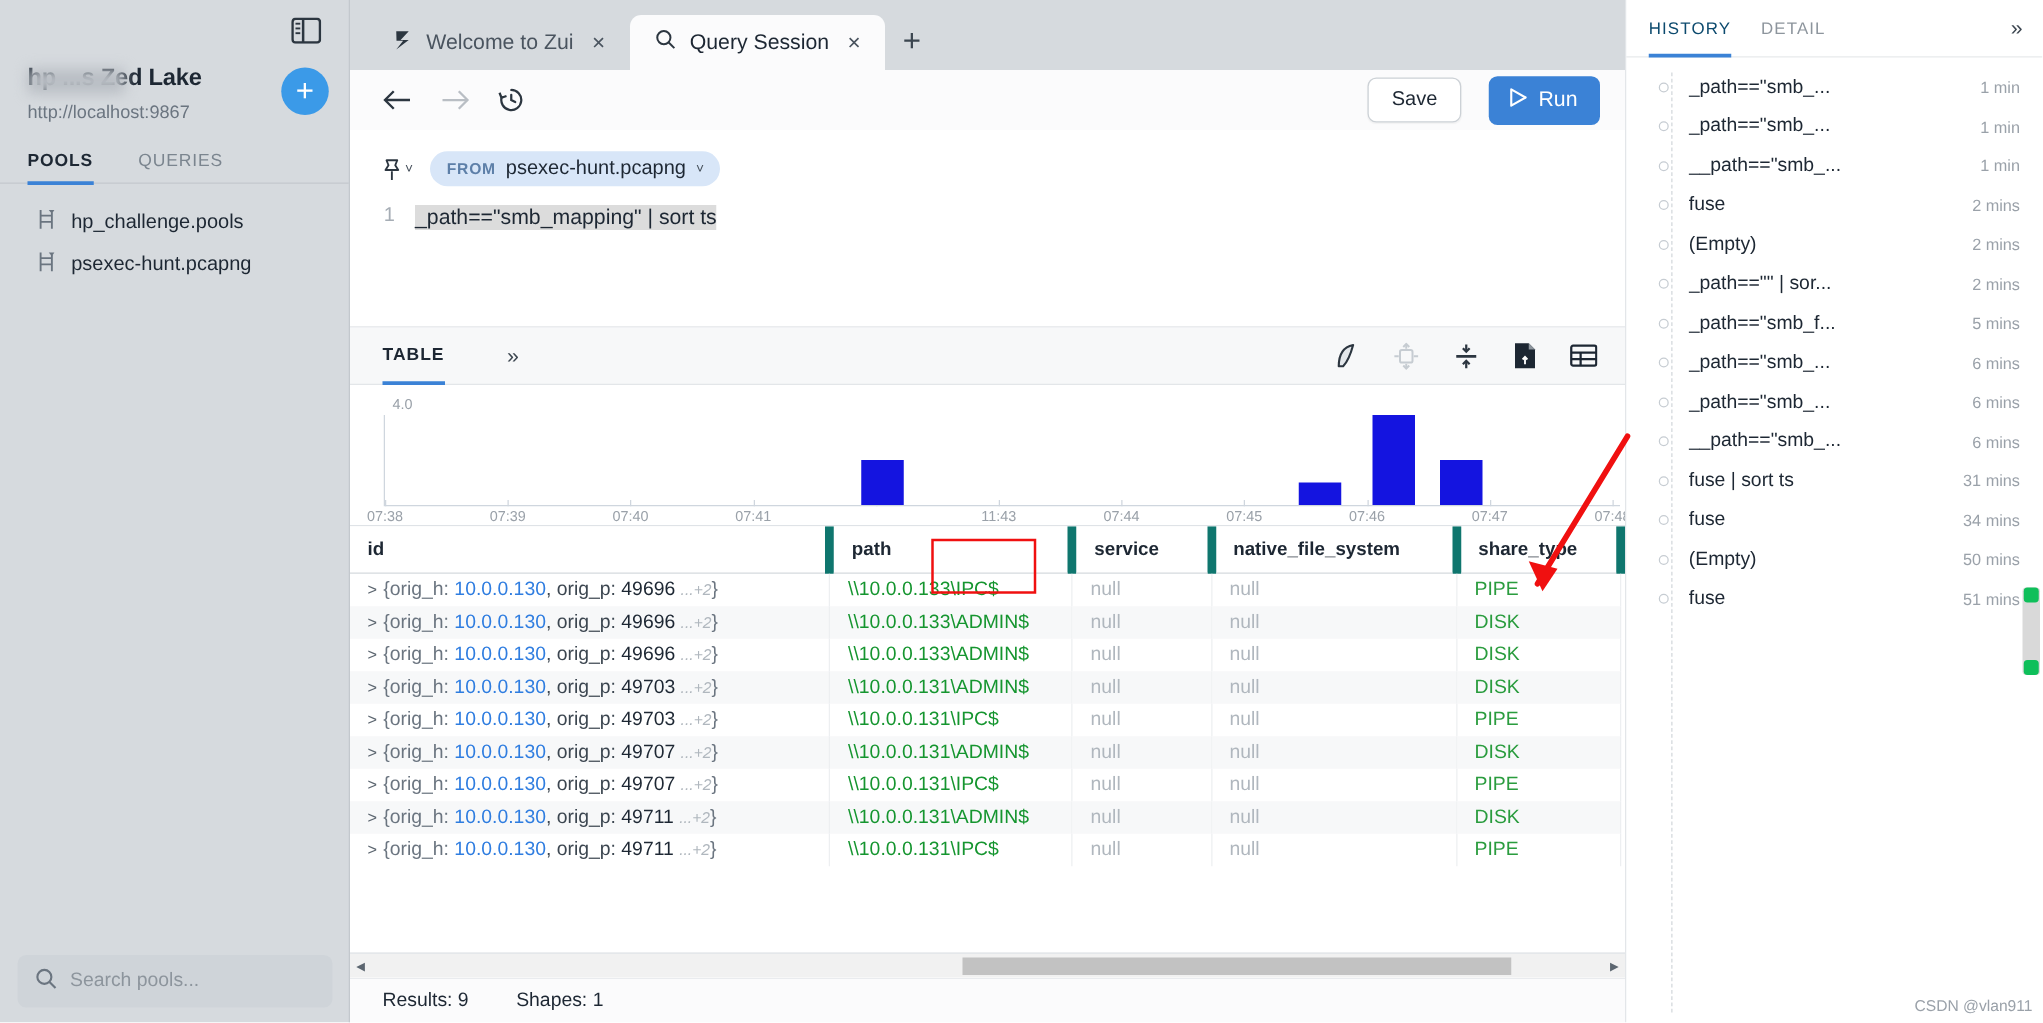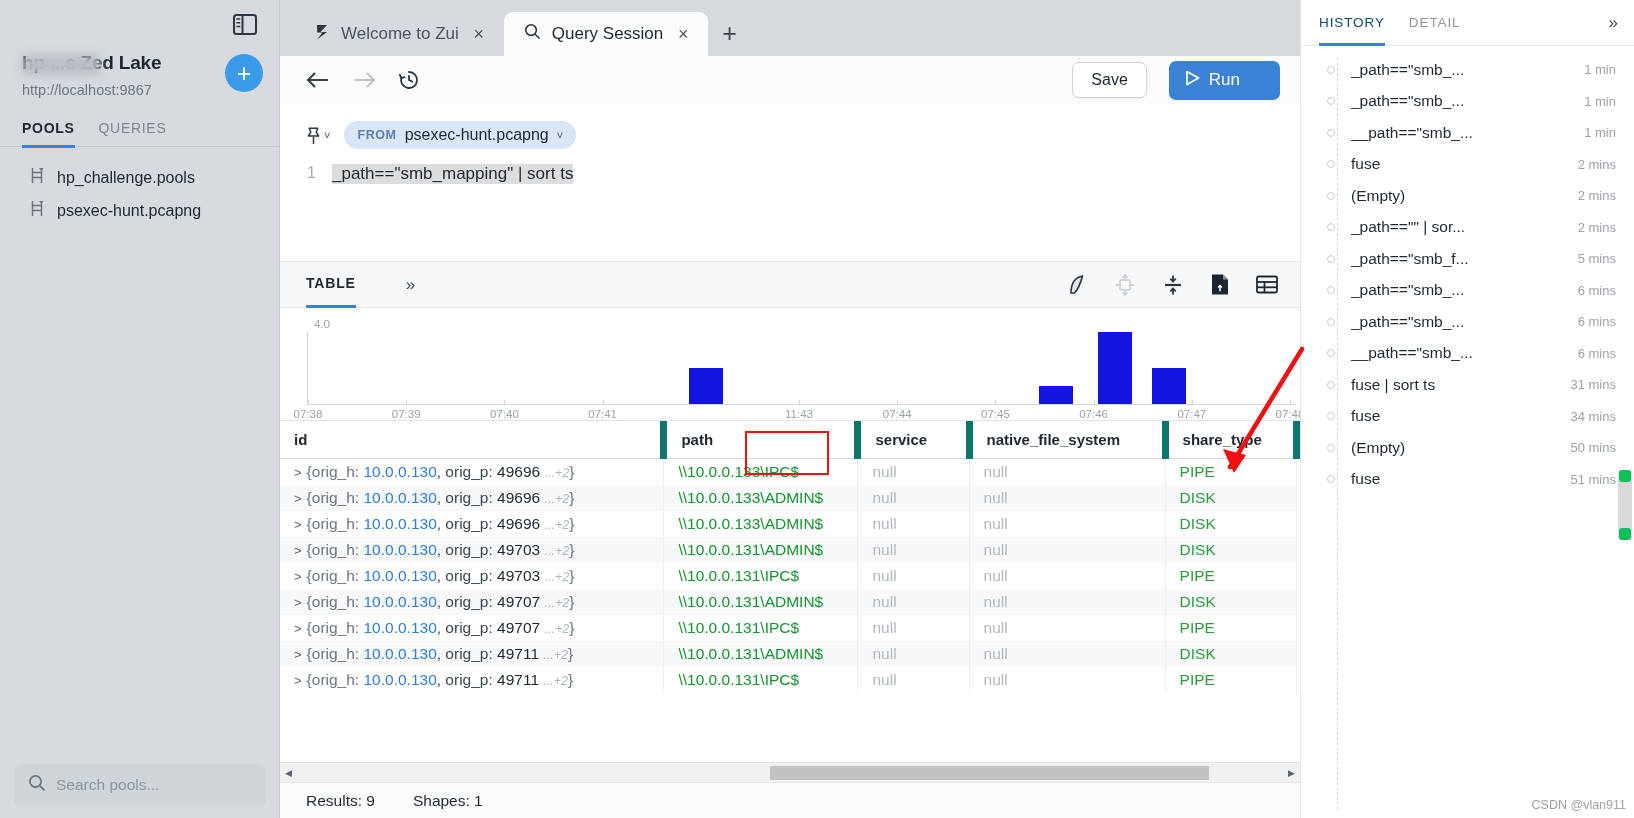--- a/index.html
+++ b/index.html
@@ -71,21 +71,21 @@
     color: #fff;
     border: none;
     font-size: 25px;
     line-height: 34px;
     text-align: center;
     cursor: pointer;
     font-family: "Liberation Sans", sans-serif;
   }
   .tabs-row {
     display: flex;
-    gap: 24px;
+    gap: 36px;
     padding: 22px 22px 0 22px;
     border-bottom: 1px solid #c3c8cd;
   }
   .side-tab {
     font-size: 14px;
     letter-spacing: 0.7px;
     color: #7b858f;
     padding-bottom: 9px;
     cursor: pointer;
     border-bottom: 3px solid transparent;
@@ -204,21 +204,21 @@
     cursor: pointer;
     font-family: "Liberation Sans", sans-serif;
     box-shadow: 0 1px 1px rgba(0,0,0,0.04);
   }
   .btn-run {
     background: #3b82d6;
     border: none;
     border-radius: 7px;
     font-size: 17px;
     color: #fff;
-    padding: 9px 40px 9px 16px;
+    padding: 9px 18px 9px 16px;
     cursor: pointer;
     display: flex;
     align-items: center;
     gap: 9px;
     font-family: "Liberation Sans", sans-serif;
   }
 
   
   .editor {
     background: #fff;

